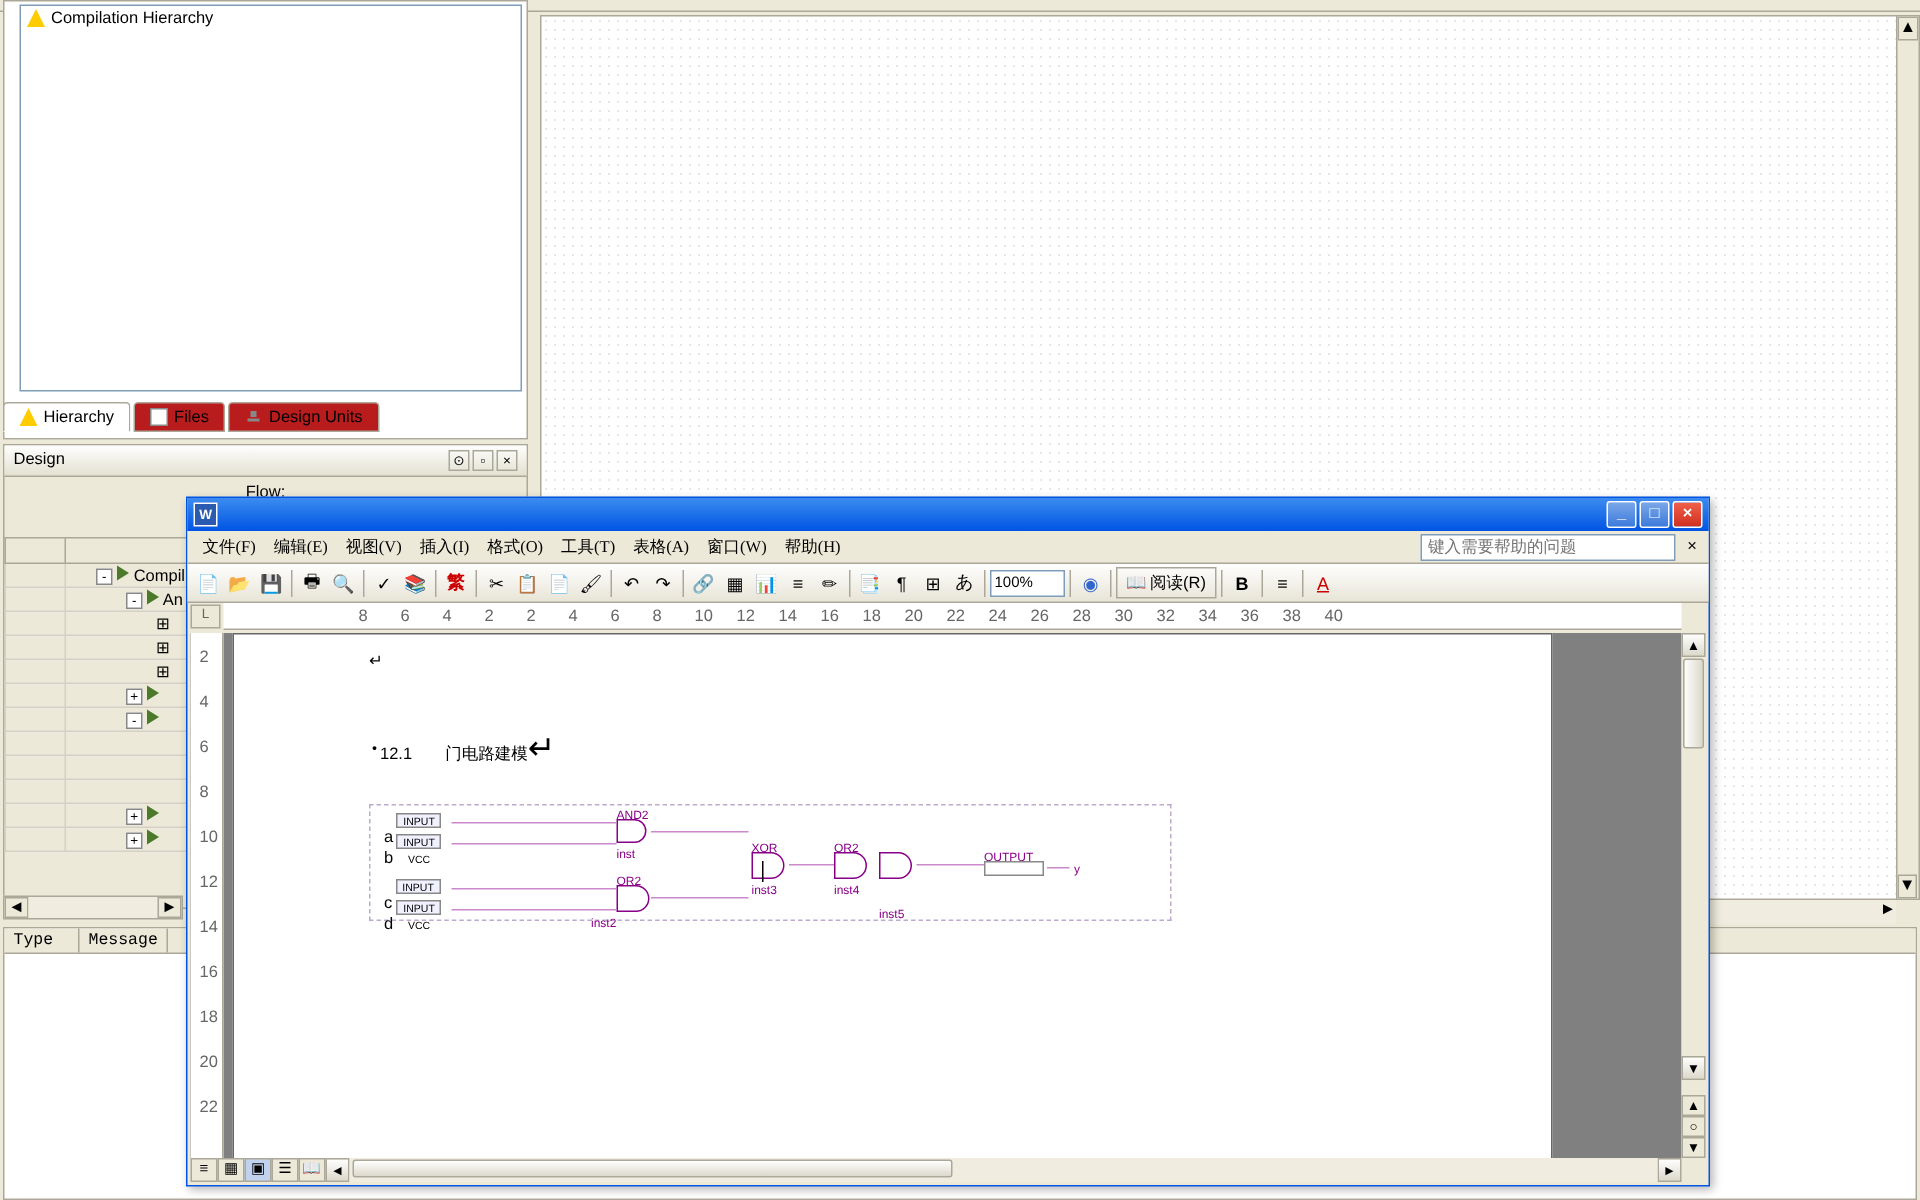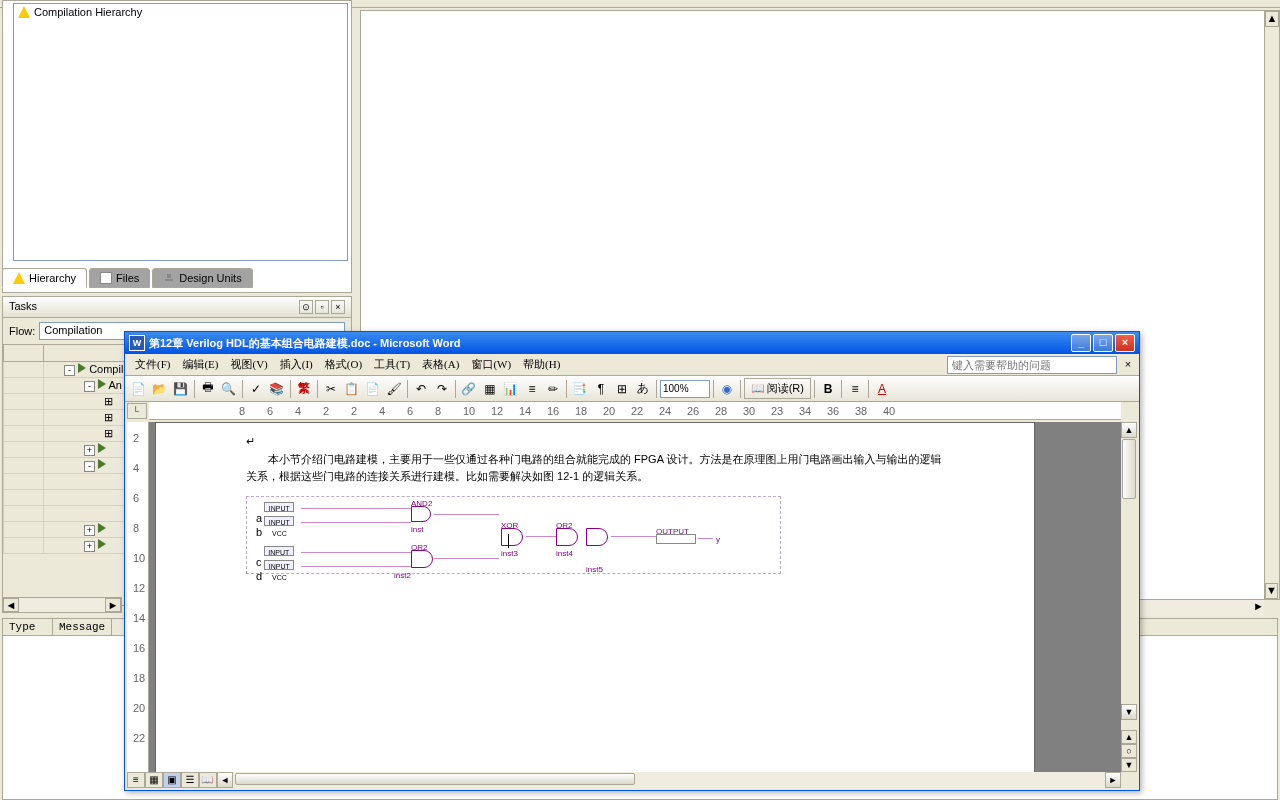--- a/index.html
+++ b/index.html
@@ -11,28 +11,28 @@
 .left-panel { position: absolute; left: 2px; top: 0; width: 350px; height: 293px; background: #fff; border: 1px solid #aca899; }
 .hierarchy-area { width: 335px; height: 258px; margin: 2px 0 0 10px; border: 1px solid #7f9db9; background: #fff; }
 .hier-item { padding: 2px 4px; display: flex; align-items: center; gap: 4px; }
 .warn-icon { width: 12px; height: 12px; background: #ffcc00; clip-path: polygon(50% 0, 100% 100%, 0 100%); display: inline-block; }
 .file-icon { width: 12px; height: 12px; background: #fff; border: 1px solid #888; display: inline-block; }
 .tree-icon { width: 12px; height: 12px; display: inline-block; position: relative; }
 .tree-icon::before { content: ''; position: absolute; width: 4px; height: 4px; background: #888; top: 2px; left: 4px; }
 .tree-icon::after { content: ''; position: absolute; width: 8px; height: 2px; background: #888; top: 7px; left: 2px; }
 
 .tabs-row { position: absolute; left: 2px; top: 268px; display: flex; gap: 2px; }
-.tab { padding: 3px 10px; background: #a3a3a3; border: 1px solid #aca899; border-radius: 3px 3px 0 0; display: flex; align-items: center; gap: 4px; cursor: pointer; }
+.tab { padding: 3px 10px; background: #b91c1c; border: 1px solid #aca899; border-radius: 3px 3px 0 0; display: flex; align-items: center; gap: 4px; cursor: pointer; }
 .tab.active { background: #fff; border-bottom: 1px solid #fff; }
 
 .tasks-panel { position: absolute; left: 2px; top: 296px; width: 350px; height: 310px; background: #ece9d8; border: 1px solid #aca899; }
 .tasks-header { padding: 3px 6px; background: linear-gradient(#fefefe, #e3e1d1); border-bottom: 1px solid #aca899; display: flex; justify-content: space-between; }
 .tasks-header-btns { display: flex; gap: 2px; }
 .thb { width: 14px; height: 14px; border: 1px solid #aca899; font-size: 9px; text-align: center; line-height: 12px; }
-.flow-row { padding: 4px 6px; display: flex; align-items: center; gap: 4px; }
+.flow-row { padding: 4px 6px; display: flex; align-items: center; gap: 4px; flex-direction: column; }
 .flow-select { flex: 1; border: 1px solid #7f9db9; background: #fff; padding: 1px 4px; height: 18px; }
 .tasks-table { width: 100%; border-collapse: collapse; }
 .tasks-table th { background: #ece9d8; border: 1px solid #aca899; padding: 2px; font-weight: normal; text-align: center; }
 .tasks-table td { border: 1px solid #d4d0c8; padding: 1px 2px; height: 16px; }
 .tree-exp { width: 11px; height: 11px; border: 1px solid #888; display: inline-block; text-align: center; line-height: 9px; font-size: 9px; background: #fff; }
 .play-icon { width: 0; height: 0; border-left: 8px solid #4a7a2a; border-top: 5px solid transparent; border-bottom: 5px solid transparent; display: inline-block; }
 
 .h-scroll { position: absolute; left: 2px; top: 597px; width: 120px; height: 16px; background: #ece9d8; border: 1px solid #aca899; display: flex; }
 .h-scroll .arr { width: 16px; background: #ece9d8; border: 1px solid #aca899; text-align: center; }
 .h-scroll .track { flex: 1; background: #f0ede0; }
@@ -125,21 +125,21 @@
         <span>Files</span>
       </div>
     <div class="tab">
         <span class="tree-icon"></span>
         <span>Design Units</span>
       </div>
   </div>
 
   <div class="tasks-panel">
     <div class="tasks-header">
-      <span>Tasks</span>
+      <span>Design</span>
       <div class="tasks-header-btns">
         <div class="thb">⊙</div>
         <div class="thb">▫</div>
         <div class="thb">×</div>
       </div>
     </div>
     <div class="flow-row">
       <span>Flow:</span>
       <div class="flow-select">Compilation</div>
     </div>
@@ -227,21 +227,20 @@
     <div class="msg-header">
       <div class="cell" style="width:50px">Type</div>
       <div class="cell">Message</div>
     </div>
   </div>
 </div>
 
 <div class="word-window">
   <div class="word-title">
     <span class="wicon">W</span>
-    <span>第12章 Verilog HDL的基本组合电路建模.doc - Microsoft Word</span>
     <div class="title-btns">
       <div class="title-btn">_</div>
       <div class="title-btn">□</div>
       <div class="title-btn close">×</div>
     </div>
   </div>
 
   <div class="word-menu">
     <span class="mi">文件(F)</span>
     <span class="mi">编辑(E)</span>
@@ -315,21 +314,21 @@
       <span class="ruler-mark" style="left: 342px;">12</span>
       <span class="ruler-mark" style="left: 370px;">14</span>
       <span class="ruler-mark" style="left: 398px;">16</span>
       <span class="ruler-mark" style="left: 426px;">18</span>
       <span class="ruler-mark" style="left: 454px;">20</span>
       <span class="ruler-mark" style="left: 482px;">22</span>
       <span class="ruler-mark" style="left: 510px;">24</span>
       <span class="ruler-mark" style="left: 538px;">26</span>
       <span class="ruler-mark" style="left: 566px;">28</span>
       <span class="ruler-mark" style="left: 594px;">30</span>
-      <span class="ruler-mark" style="left: 622px;">23</span>
+      <span class="ruler-mark" style="left: 622px;">32</span>
       <span class="ruler-mark" style="left: 650px;">34</span>
       <span class="ruler-mark" style="left: 678px;">36</span>
       <span class="ruler-mark" style="left: 706px;">38</span>
       <span class="ruler-mark" style="left: 734px;">40</span>
     </div>
 
   <div class="word-doc-area">
     <div class="vert-ruler">
         <span class="vm" style="top: 10px;">2</span>
         <span class="vm" style="top: 40px;">4</span>
@@ -339,21 +338,21 @@
         <span class="vm" style="top: 160px;">12</span>
         <span class="vm" style="top: 190px;">14</span>
         <span class="vm" style="top: 220px;">16</span>
         <span class="vm" style="top: 250px;">18</span>
         <span class="vm" style="top: 280px;">20</span>
         <span class="vm" style="top: 310px;">22</span>
       </div>
     <div class="page">
       <div class="page-content">
         <p>↵</p>
-        <p style="text-indent:2em">本小节介绍门电路建模，主要用于一些仅通过各种门电路的组合就能完成的 FPGA 设计。方法是在原理图上用门电路画出输入与输出的逻辑关系，根据这些门电路的连接关系进行建模。比如需要解决如图 12-1 的逻辑关系。</p>
+        <h2 class="section">·<span>12.1</span>　<span>门电路建模</span>↵</h2>
 
         <div class="circuit-diagram">
           <div class="wire-box" style="left:0;top:0;width:535px;height:78px"></div>
 
           <div class="input-pin" style="left:10px;top:6px"><span>a</span> <span class="sym">INPUT VCC</span></div>
           <div class="input-pin" style="left:10px;top:20px"><span>b</span> <span class="sym">INPUT VCC</span></div>
           <div class="input-pin" style="left:10px;top:50px"><span>c</span> <span class="sym">INPUT VCC</span></div>
           <div class="input-pin" style="left:10px;top:64px"><span>d</span> <span class="sym">INPUT VCC</span></div>
 
           <div class="gate" style="left:165px;top:2px">AND2</div>

